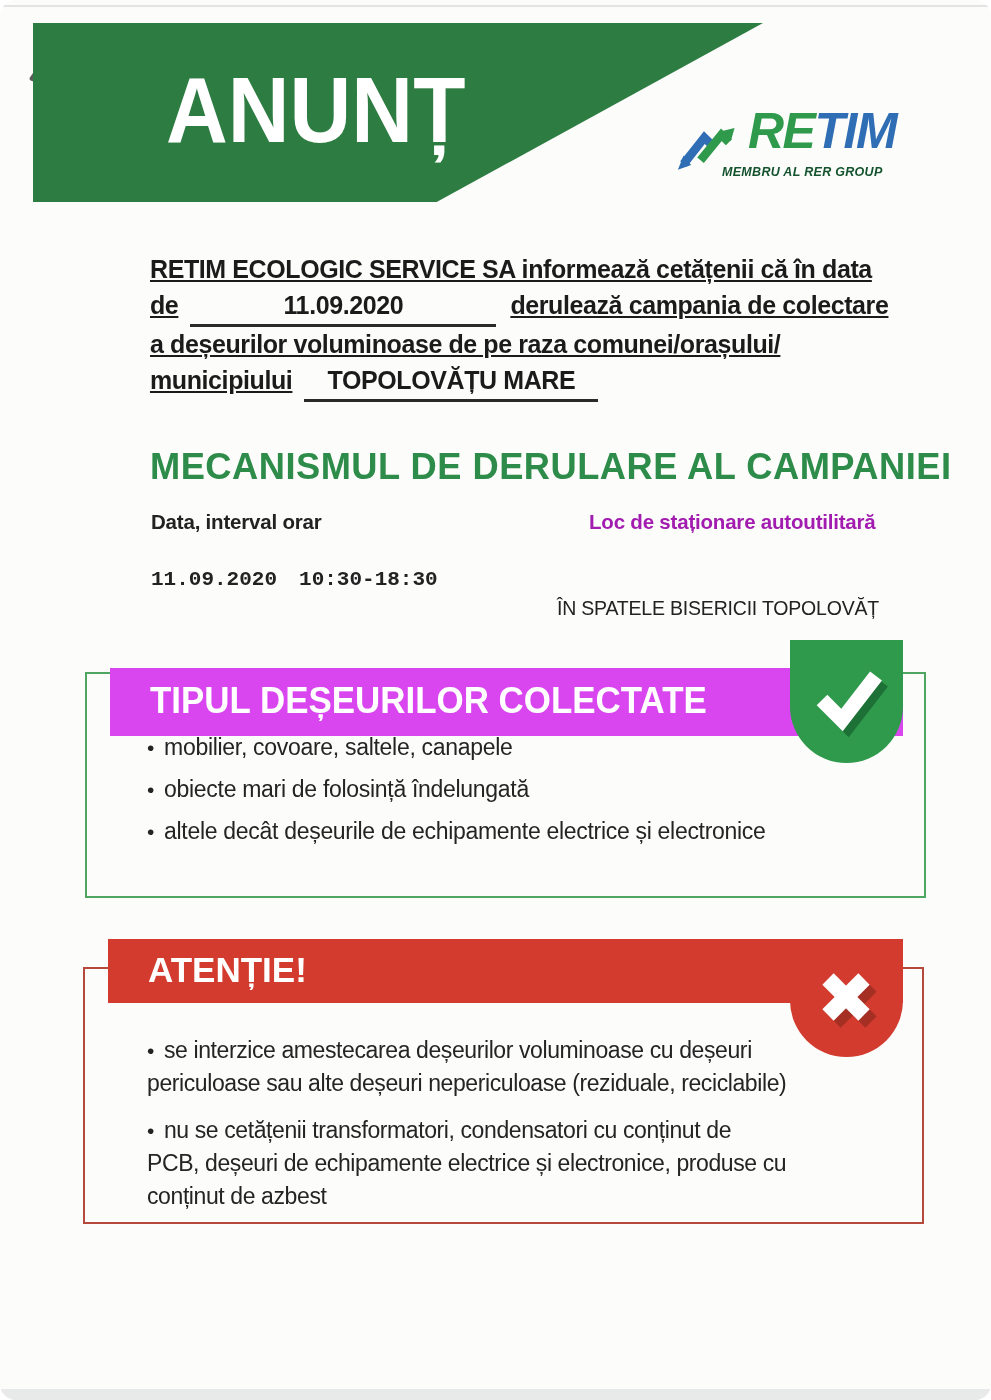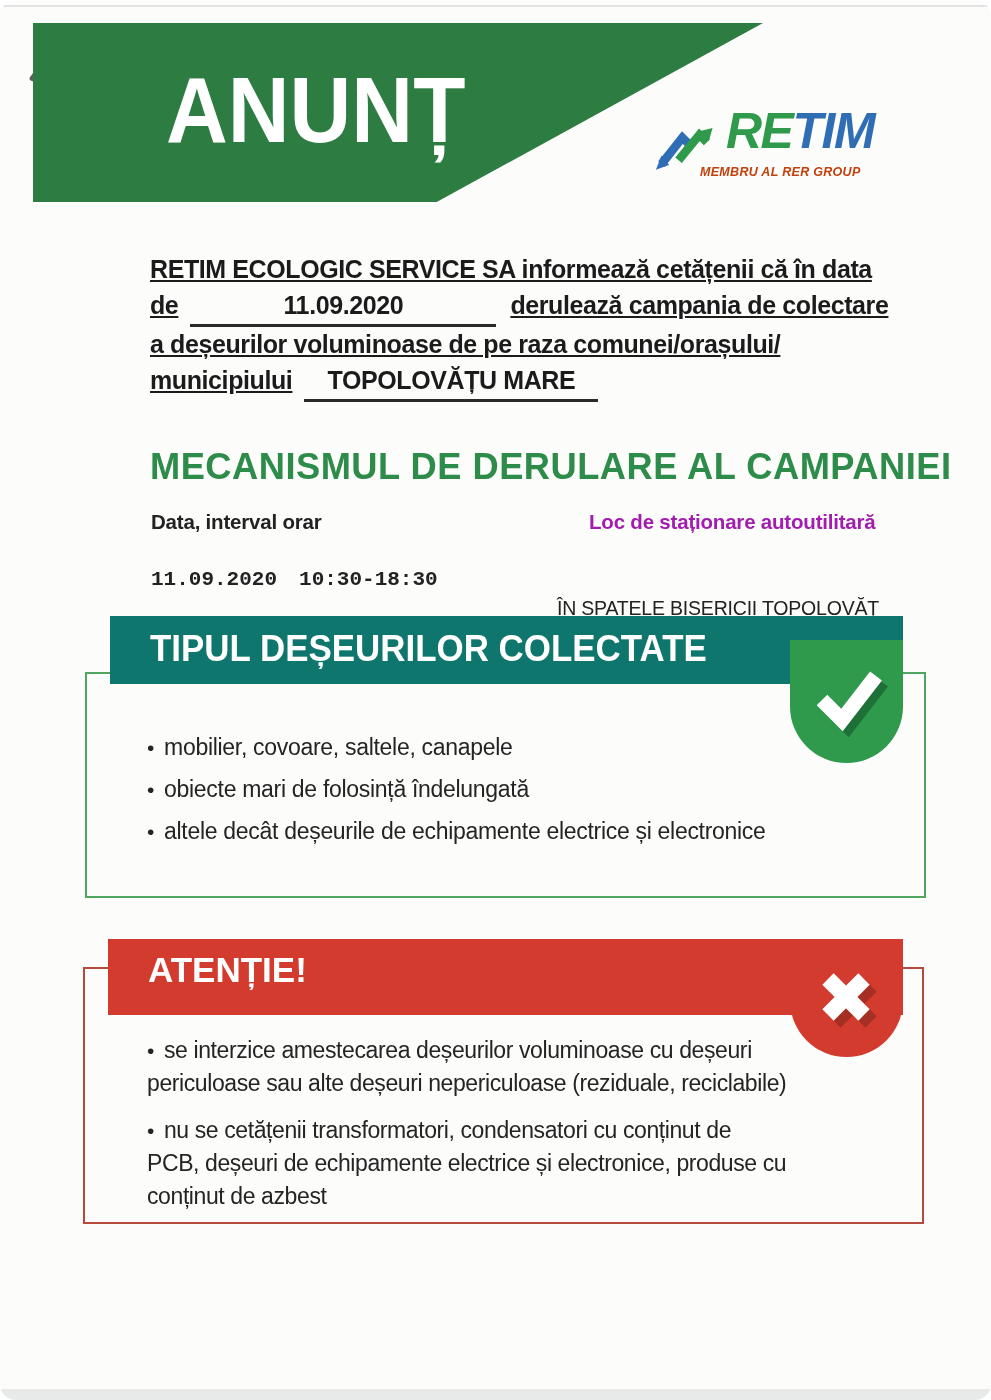--- a/index.html
+++ b/index.html
@@ -15,60 +15,60 @@
   .scan-strip-bottom { position:absolute; left:0; top:1389px; width:991px; height:11px; background:#e8eaea; }
   .staple-mark { position:absolute; left:36px; top:56px; width:5px; height:27px; background:#3f3f3f; border-radius:2px; transform:rotate(35deg); opacity:.85; }
 
   
   .banner { position:absolute; left:33px; top:23px; width:730px; height:179px; background:#2d7c41;
             clip-path:polygon(0 0, 100% 0, 55.3% 100%, 0 100%); }
   .banner-title { position:absolute; left:166px; top:64px; font-size:92px; font-weight:bold; color:#ffffff;
                   line-height:1; letter-spacing:0; transform:scaleX(.93); transform-origin:left top; white-space:nowrap; }
 
   
-  .logo { position:absolute; left:654px; top:108px; width:240px; height:80px; }
+  .logo { position:absolute; left:676px; top:108px; width:240px; height:80px; }
   .logo-arrows { position:absolute; left:0; top:16px; }
   .logo-word { position:absolute; left:72px; top:-4px; font-size:50px; font-weight:bold; font-style:italic;
                letter-spacing:-1.5px; line-height:1.1; white-space:nowrap; }
   .logo-word .re { color:#2f9a4b; }
   .logo-word .tim { color:#2f6eb5; }
   .logo-tagline { position:absolute; left:46px; top:57px; font-size:12.5px; font-weight:bold; font-style:italic;
-                  color:#c2410c; letter-spacing:.3px; white-space:nowrap; }
+                  color:#14532d; letter-spacing:.3px; white-space:nowrap; }
 
   
   .intro { position:absolute; left:150px; top:252px; font-size:25px; font-weight:bold; letter-spacing:-.4px; color:#1b1b1b; }
   .intro-line { line-height:35.5px; white-space:nowrap;text-decoration:underline; }
   .fill { display:inline-block; border-bottom:3px solid #2a2a2a; text-align:center; padding-bottom:1px; }
   .fill-date { width:306px; margin-left:12px; margin-right:14px; }
   .fill-loc  { width:294px; margin-left:12px; }
 
   
   .mech-title { position:absolute; left:150px; top:446px; font-size:37px; font-weight:bold; color:#2e8c4a;
                 letter-spacing:.5px; white-space:nowrap; transform:scaleX(.98); transform-origin:left top; }
   .col-h1 { position:absolute; left:151px; top:510px; font-size:20.5px; font-weight:bold; color:#222; letter-spacing:-.2px; }
   .col-h2 { position:absolute; left:589px; top:510px; font-size:20.5px; font-weight:bold; color:#a21caf; letter-spacing:-.2px; }
   .col-v1 { position:absolute; left:151px; top:568px; font-size:21px; font-weight:bold; color:#222;font-family:Liberation Mono, monospace; }
   .col-v1 .v-date { margin-right:22px; }
   .col-v2 { position:absolute; left:557px; top:569px; font-size:19.5px; color:#222; letter-spacing:-.2px; white-space:nowrap;margin-top:28px; }
 
   
   .box-green { position:absolute; left:85px; top:672px; width:837px; height:222px; border:2px solid #4fa661; }
-  .band-green { position:absolute; left:110px; top:616px; width:793px; height:68px; background:#0f766e; }
+  .band-green { position:absolute; left:110px; top:668px; width:793px; height:68px; background:#d946ef; }
   .band-green-title { position:absolute; left:40px; top:0; line-height:66px; font-size:36px; font-weight:bold;
                       color:#fff; white-space:nowrap; transform:scaleX(.97); transform-origin:left center; }
   .badge-green { position:absolute; left:790px; top:640px; width:113px; height:123px; background:#2f9a4b;
                  border-radius:0 0 57px 57px; }
   .badge-green svg { position:absolute; left:10px; top:14px; }
 
   .list-green { position:absolute; left:147px; top:733px; margin:0; padding:0; list-style:none; }
   .list-green li { font-size:23px; line-height:28px; color:#242424; letter-spacing:-.3px; margin-bottom:13px; white-space:nowrap; }
   .list-green li::before { content:"•"; margin-right:10px; font-size:21px; }
 
   .box-red { position:absolute; left:83px; top:967px; width:837px; height:253px; border:2px solid #b5493c; }
-  .band-red { position:absolute; left:108px; top:939px; width:795px; height:76px; background:#d23b2e; }
+  .band-red { position:absolute; left:108px; top:939px; width:795px; height:64px; background:#d23b2e; }
   .band-red-title { position:absolute; left:40px; top:0; line-height:62px; font-size:35px; font-weight:bold;
                     color:#fff; white-space:nowrap; }
   .badge-red { position:absolute; left:790px; top:939px; width:113px; height:118px; background:#d23b2e;
                border-radius:0 0 57px 57px; }
   .badge-red svg { position:absolute; left:16px; top:18px; }
 
   .list-red { position:absolute; left:147px; top:1034px; }
   .red-item { margin-bottom:14px; }
   .red-line { font-size:23px; line-height:33px; color:#242424; letter-spacing:-.4px; white-space:nowrap; }
   .red-line.with-bullet::before { content:"•"; margin-right:10px; font-size:21px; }

